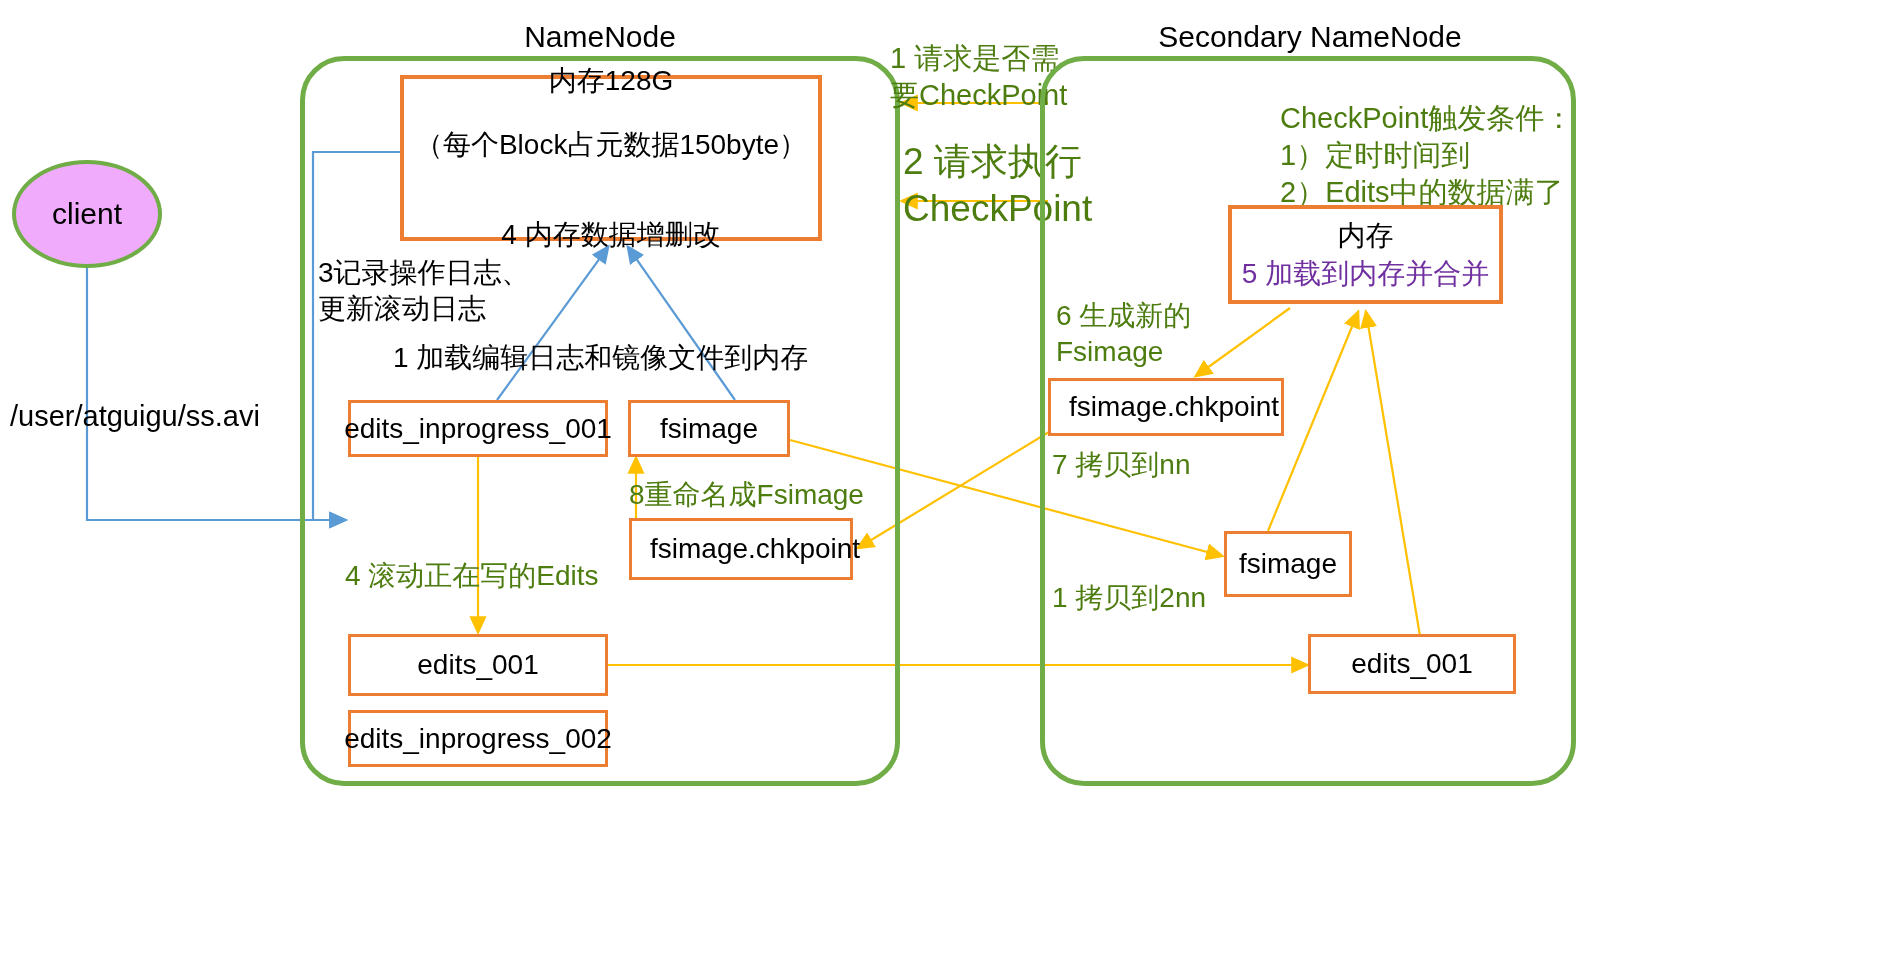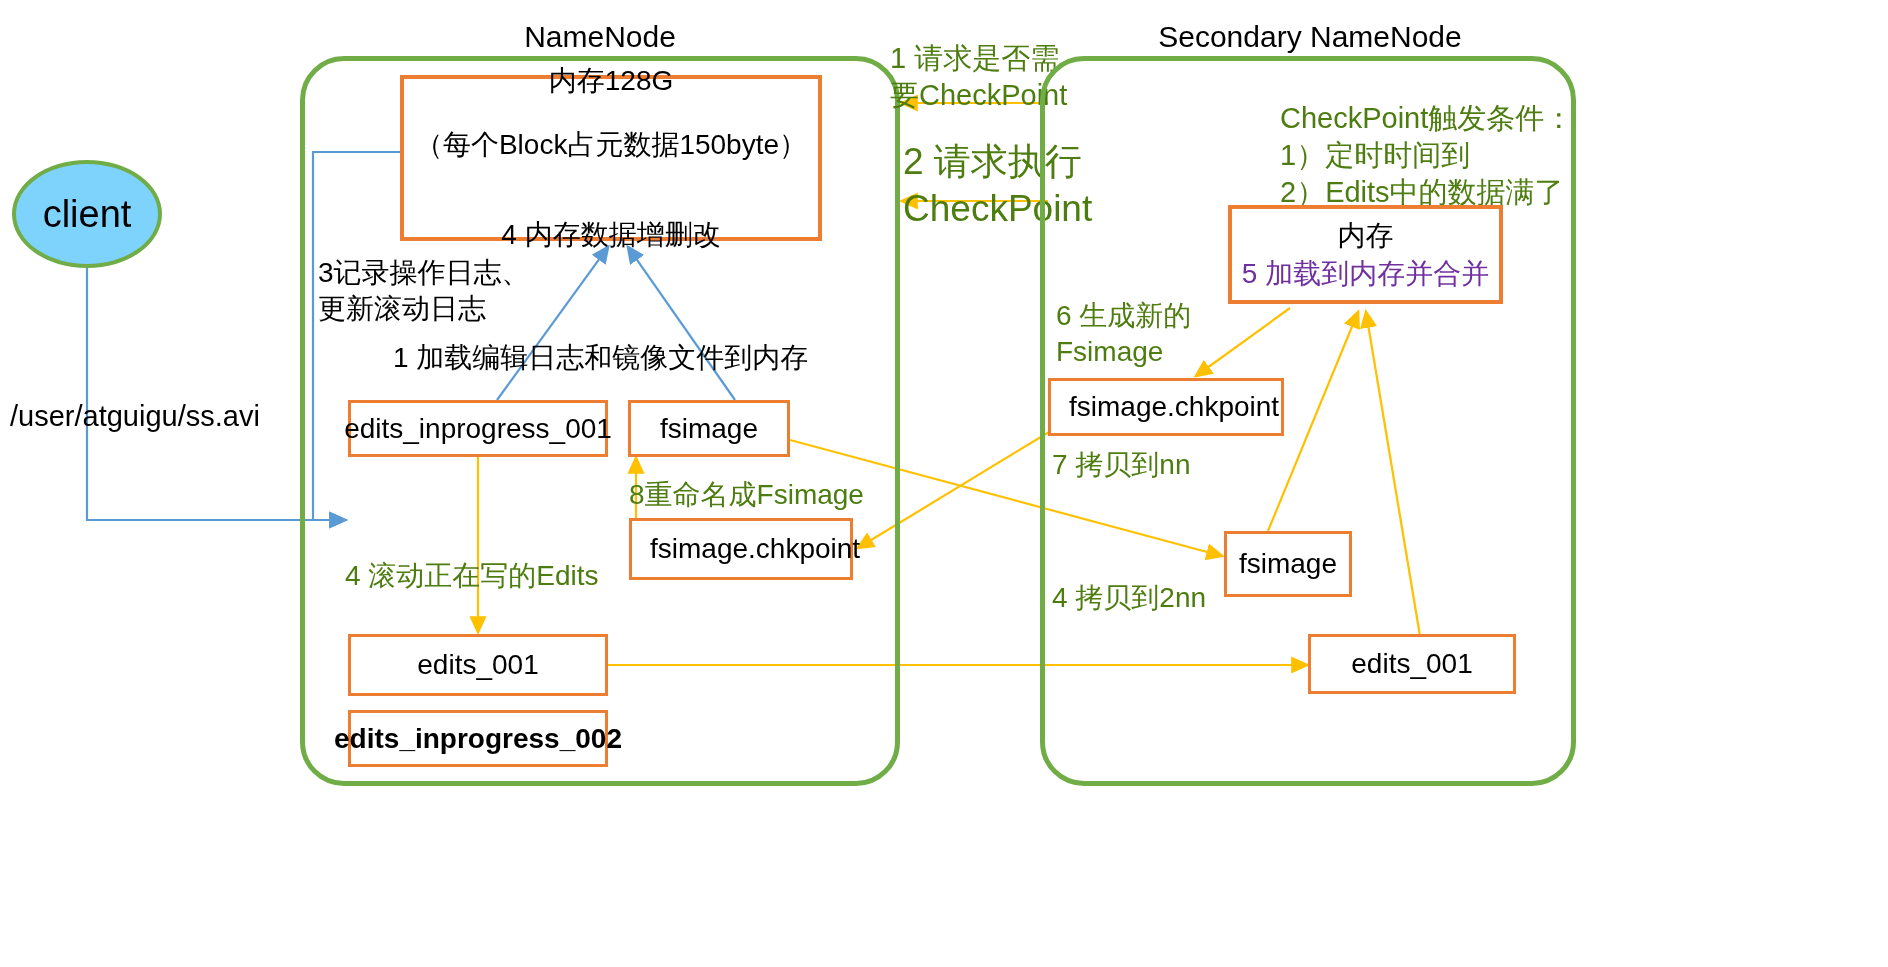--- a/index.html
+++ b/index.html
@@ -61,25 +61,25 @@
     line-height: 1.28;
   }
   .black { color: #000000; }
   .purple { color: #4d7c0f; }
   .serif { font-family: "Liberation Serif", "DejaVu Serif", serif; }
   .ellipse {
     position: absolute;
     border: 4px solid #70ad47;
     border-radius: 50%;
     box-sizing: border-box;
-    background: #7dd3fc;
+    background: #f0abfc;
     display: flex;
     align-items: center;
     justify-content: center;
-    font-size: 38px;
+    font-size: 30px;
     color: #000000;
   }
   .mem-sub {
     color: #7030a0;
     font-size: 28px;
   }
 </style>
 </head>
 <body>
 
@@ -152,21 +152,21 @@
   </div>
 
   <div class="obox left-text" style="left:629px; top:518px; width:224px; height:62px;">
     <span>fsimage.chkpoint</span>
   </div>
 
   <div class="obox" style="left:348px; top:634px; width:260px; height:62px;">
     <span>edits_001</span>
   </div>
 
-  <div class="obox" style="left:348px; top:710px; width:260px; height:57px;font-weight:bold;">
+  <div class="obox" style="left:348px; top:710px; width:260px; height:57px;">
     <span>edits_inprogress_002</span>
   </div>
 
   <div class="ellipse" style="left:12px; top:160px; width:150px; height:108px;">
     <span>client</span>
   </div>
 
   <div class="txt black" style="left:10px; top:398px; font-size:29px;">/user/atguigu/ss.avi</div>
 
   <div class="txt purple" style="left:890px; top:40px; font-size:29px; text-align:left;">1 请求是否需
@@ -185,21 +185,21 @@
   <div class="obox thick" style="left:1228px; top:205px; width:275px; height:99px;">
     <span>内存</span>
     <span class="mem-sub">5 加载到内存并合并</span>
   </div>
 
   <div class="txt purple" style="left:1056px; top:298px; font-size:28px;">6 生成新的
 Fsimage</div>
 
   <div class="txt purple" style="left:1052px; top:447px; font-size:28px;">7 拷贝到nn</div>
 
-  <div class="txt purple" style="left:1052px; top:580px; font-size:28px;">4 拷贝到2nn</div>
+  <div class="txt purple" style="left:1052px; top:580px; font-size:28px;">1 拷贝到2nn</div>
 
   <div class="obox left-text" style="left:1048px; top:378px; width:236px; height:58px;">
     <span>fsimage.chkpoint</span>
   </div>
 
   <div class="obox" style="left:1224px; top:531px; width:128px; height:66px;">
     <span>fsimage</span>
   </div>
 
   <div class="obox" style="left:1308px; top:634px; width:208px; height:60px;">

